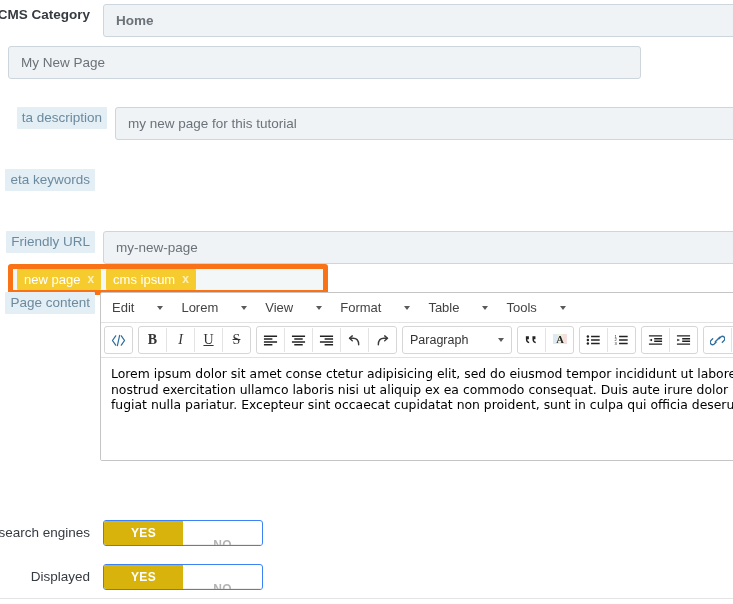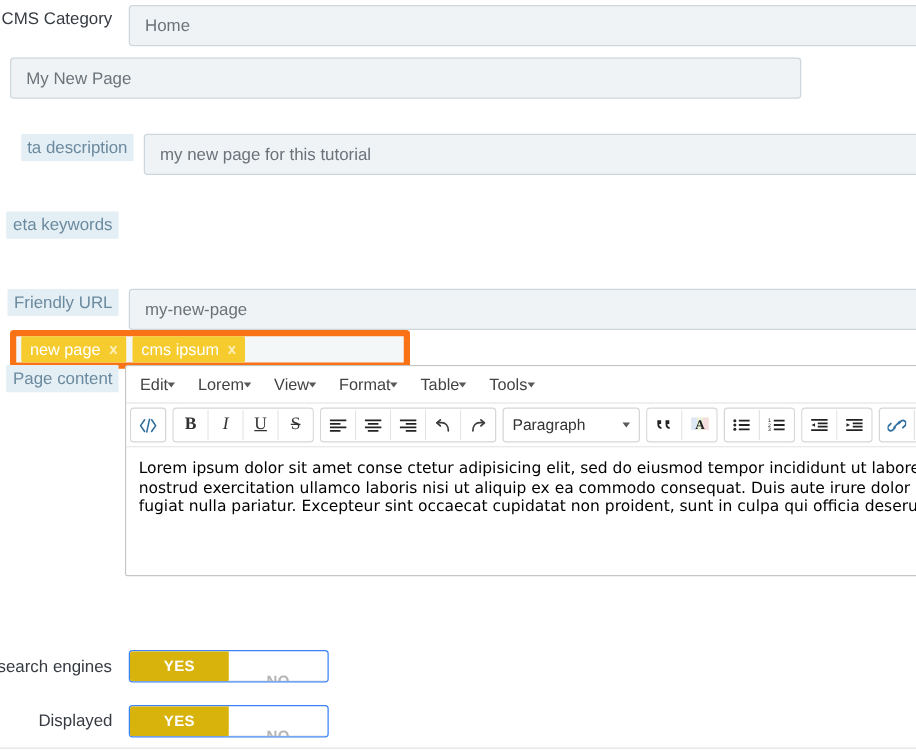--- a/index.html
+++ b/index.html
@@ -124,21 +124,21 @@
     display: flex;
     align-items: center;
     height: 29px;
     border-bottom: 1px solid #e2e2e2;
     padding: 0 2px;
     background: #ffffff;
   }
   .mce-menu-btn {
     display: inline-flex;
     align-items: center;
-    gap: 0;
+    gap: 23px;
     font-size: 13px;
     color: #434343;
     padding: 3px 9px;
     border-radius: 2px;
     white-space: nowrap;
   }
   .caret {
     width: 0; height: 0;
     border-left: 3.5px solid transparent;
     border-right: 3.5px solid transparent;
@@ -243,21 +243,21 @@
     left: 0;
     top: 598px;
     width: 733px;
     height: 1px;
     background: #e4e4e4;
   }
 </style>
 </head>
 <body>
 
-<div class="form-row" style="top:4px;">
+<div class="form-row" style="top:4px;font-weight:bold;">
   <div class="label-col">
     <span class="lbl">CMS Category</span>
   </div>
   <div class="field-col">
     <div class="txt-input" style="width:633px;">Home</div>
   </div>
 </div>
 
 <div class="form-row" style="top:46px;">
   <div class="field-col">

